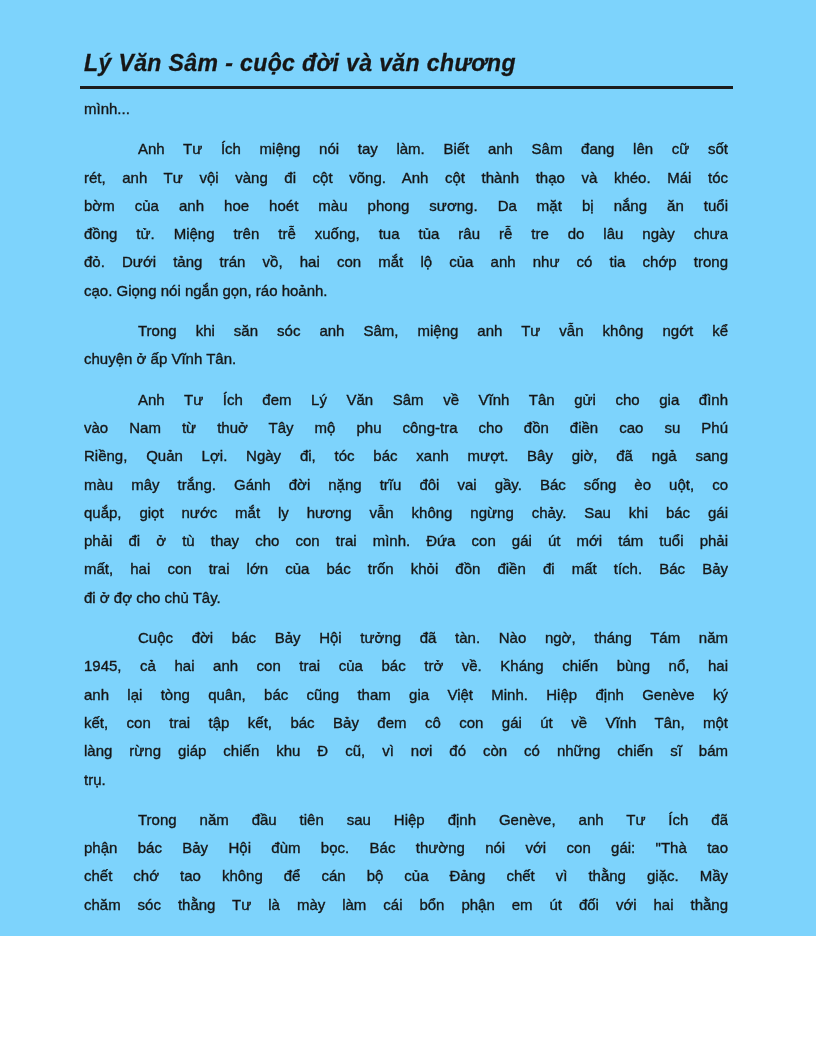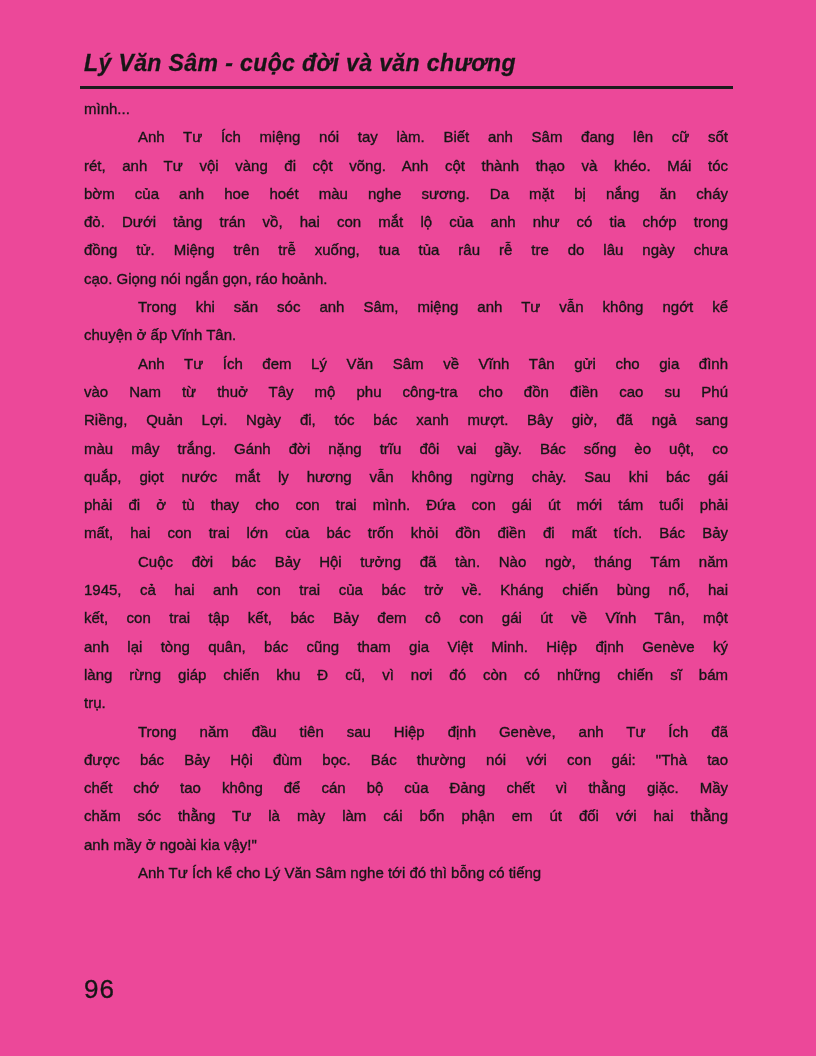--- a/index.html
+++ b/index.html
@@ -3,22 +3,22 @@
 <meta charset="utf-8">
 <style>
   html, body {
     margin: 0;
     padding: 0;
     background: #ffffff;
   }
   .page {
     position: relative;
     width: 816px;
-    height: 1056px;
-    background: #ec4899;
+    height: 936px;
+    background: #7dd3fc;
     font-family: "Liberation Sans", sans-serif;
     color: #161616;
     overflow: hidden;
   }
   .header-title {
     position: absolute;
     left: 84px;
     top: 50px;
     width: 650px;
     font-size: 23px;
@@ -49,20 +49,21 @@
     text-align: justify;
     text-align-last: justify;
     height: 28.3px;
     overflow: hidden;
   }
   .line.last {
     text-align-last: left;
   }
   .line.indent {
     text-indent: 54px;
+    margin-top: 12px;
   }
   .page-number {
     position: absolute;
     left: 84px;
     top: 974px;
     font-size: 26px;
     letter-spacing: 1px;
     -webkit-text-stroke: 0.3px #161616;
   }
 </style>
@@ -70,41 +71,41 @@
 <body>
 
 <div class="page">
   <div class="header-title">Lý Văn Sâm - cuộc đời và văn chương</div>
   <div class="header-rule"></div>
 
   <div class="body-text">
       <div class="line last">mình...</div>
       <div class="line indent">Anh Tư Ích miệng nói tay làm. Biết anh Sâm đang lên cữ sốt</div>
       <div class="line">rét, anh Tư vội vàng đi cột võng. Anh cột thành thạo và khéo. Mái tóc</div>
-      <div class="line">bờm của anh hoe hoét màu nghe sương. Da mặt bị nắng ăn cháy</div>
+      <div class="line">bờm của anh hoe hoét màu phong sương. Da mặt bị nắng ăn tuổi</div>
+      <div class="line">đồng tử. Miệng trên trễ xuống, tua tủa râu rễ tre do lâu ngày chưa</div>
       <div class="line">đỏ. Dưới tảng trán vồ, hai con mắt lộ của anh như có tia chớp trong</div>
-      <div class="line">đồng tử. Miệng trên trễ xuống, tua tủa râu rễ tre do lâu ngày chưa</div>
       <div class="line last">cạo. Giọng nói ngắn gọn, ráo hoảnh.</div>
       <div class="line indent">Trong khi săn sóc anh Sâm, miệng anh Tư vẫn không ngớt kể</div>
       <div class="line last">chuyện ở ấp Vĩnh Tân.</div>
       <div class="line indent">Anh Tư Ích đem Lý Văn Sâm về Vĩnh Tân gửi cho gia đình</div>
       <div class="line">vào Nam từ thuở Tây mộ phu công-tra cho đồn điền cao su Phú</div>
       <div class="line">Riềng, Quản Lợi. Ngày đi, tóc bác xanh mượt. Bây giờ, đã ngả sang</div>
       <div class="line">màu mây trắng. Gánh đời nặng trĩu đôi vai gầy. Bác sống èo uột, co</div>
       <div class="line">quắp, giọt nước mắt ly hương vẫn không ngừng chảy. Sau khi bác gái</div>
       <div class="line">phải đi ở tù thay cho con trai mình. Đứa con gái út mới tám tuổi phải</div>
       <div class="line">mất, hai con trai lớn của bác trốn khỏi đồn điền đi mất tích. Bác Bảy</div>
+      <div class="line last">đi ở đợ cho chủ Tây.</div>
       <div class="line indent">Cuộc đời bác Bảy Hội tưởng đã tàn. Nào ngờ, tháng Tám năm</div>
       <div class="line">1945, cả hai anh con trai của bác trở về. Kháng chiến bùng nổ, hai</div>
+      <div class="line">anh lại tòng quân, bác cũng tham gia Việt Minh. Hiệp định Genève ký</div>
       <div class="line">kết, con trai tập kết, bác Bảy đem cô con gái út về Vĩnh Tân, một</div>
-      <div class="line">anh lại tòng quân, bác cũng tham gia Việt Minh. Hiệp định Genève ký</div>
       <div class="line">làng rừng giáp chiến khu Đ cũ, vì nơi đó còn có những chiến sĩ bám</div>
       <div class="line last">trụ.</div>
       <div class="line indent">Trong năm đầu tiên sau Hiệp định Genève, anh Tư Ích đã</div>
-      <div class="line">được bác Bảy Hội đùm bọc. Bác thường nói với con gái: "Thà tao</div>
+      <div class="line">phận bác Bảy Hội đùm bọc. Bác thường nói với con gái: "Thà tao</div>
       <div class="line">chết chớ tao không để cán bộ của Đảng chết vì thằng giặc. Mầy</div>
       <div class="line">chăm sóc thằng Tư là mày làm cái bổn phận em út đối với hai thằng</div>
-      <div class="line last">anh mầy ở ngoài kia vậy!"</div>
       <div class="line indent last">Anh Tư Ích kể cho Lý Văn Sâm nghe tới đó thì bỗng có tiếng</div>
     </div>
 
   <div class="page-number">96</div>
 </div>
 
 </body></html>

